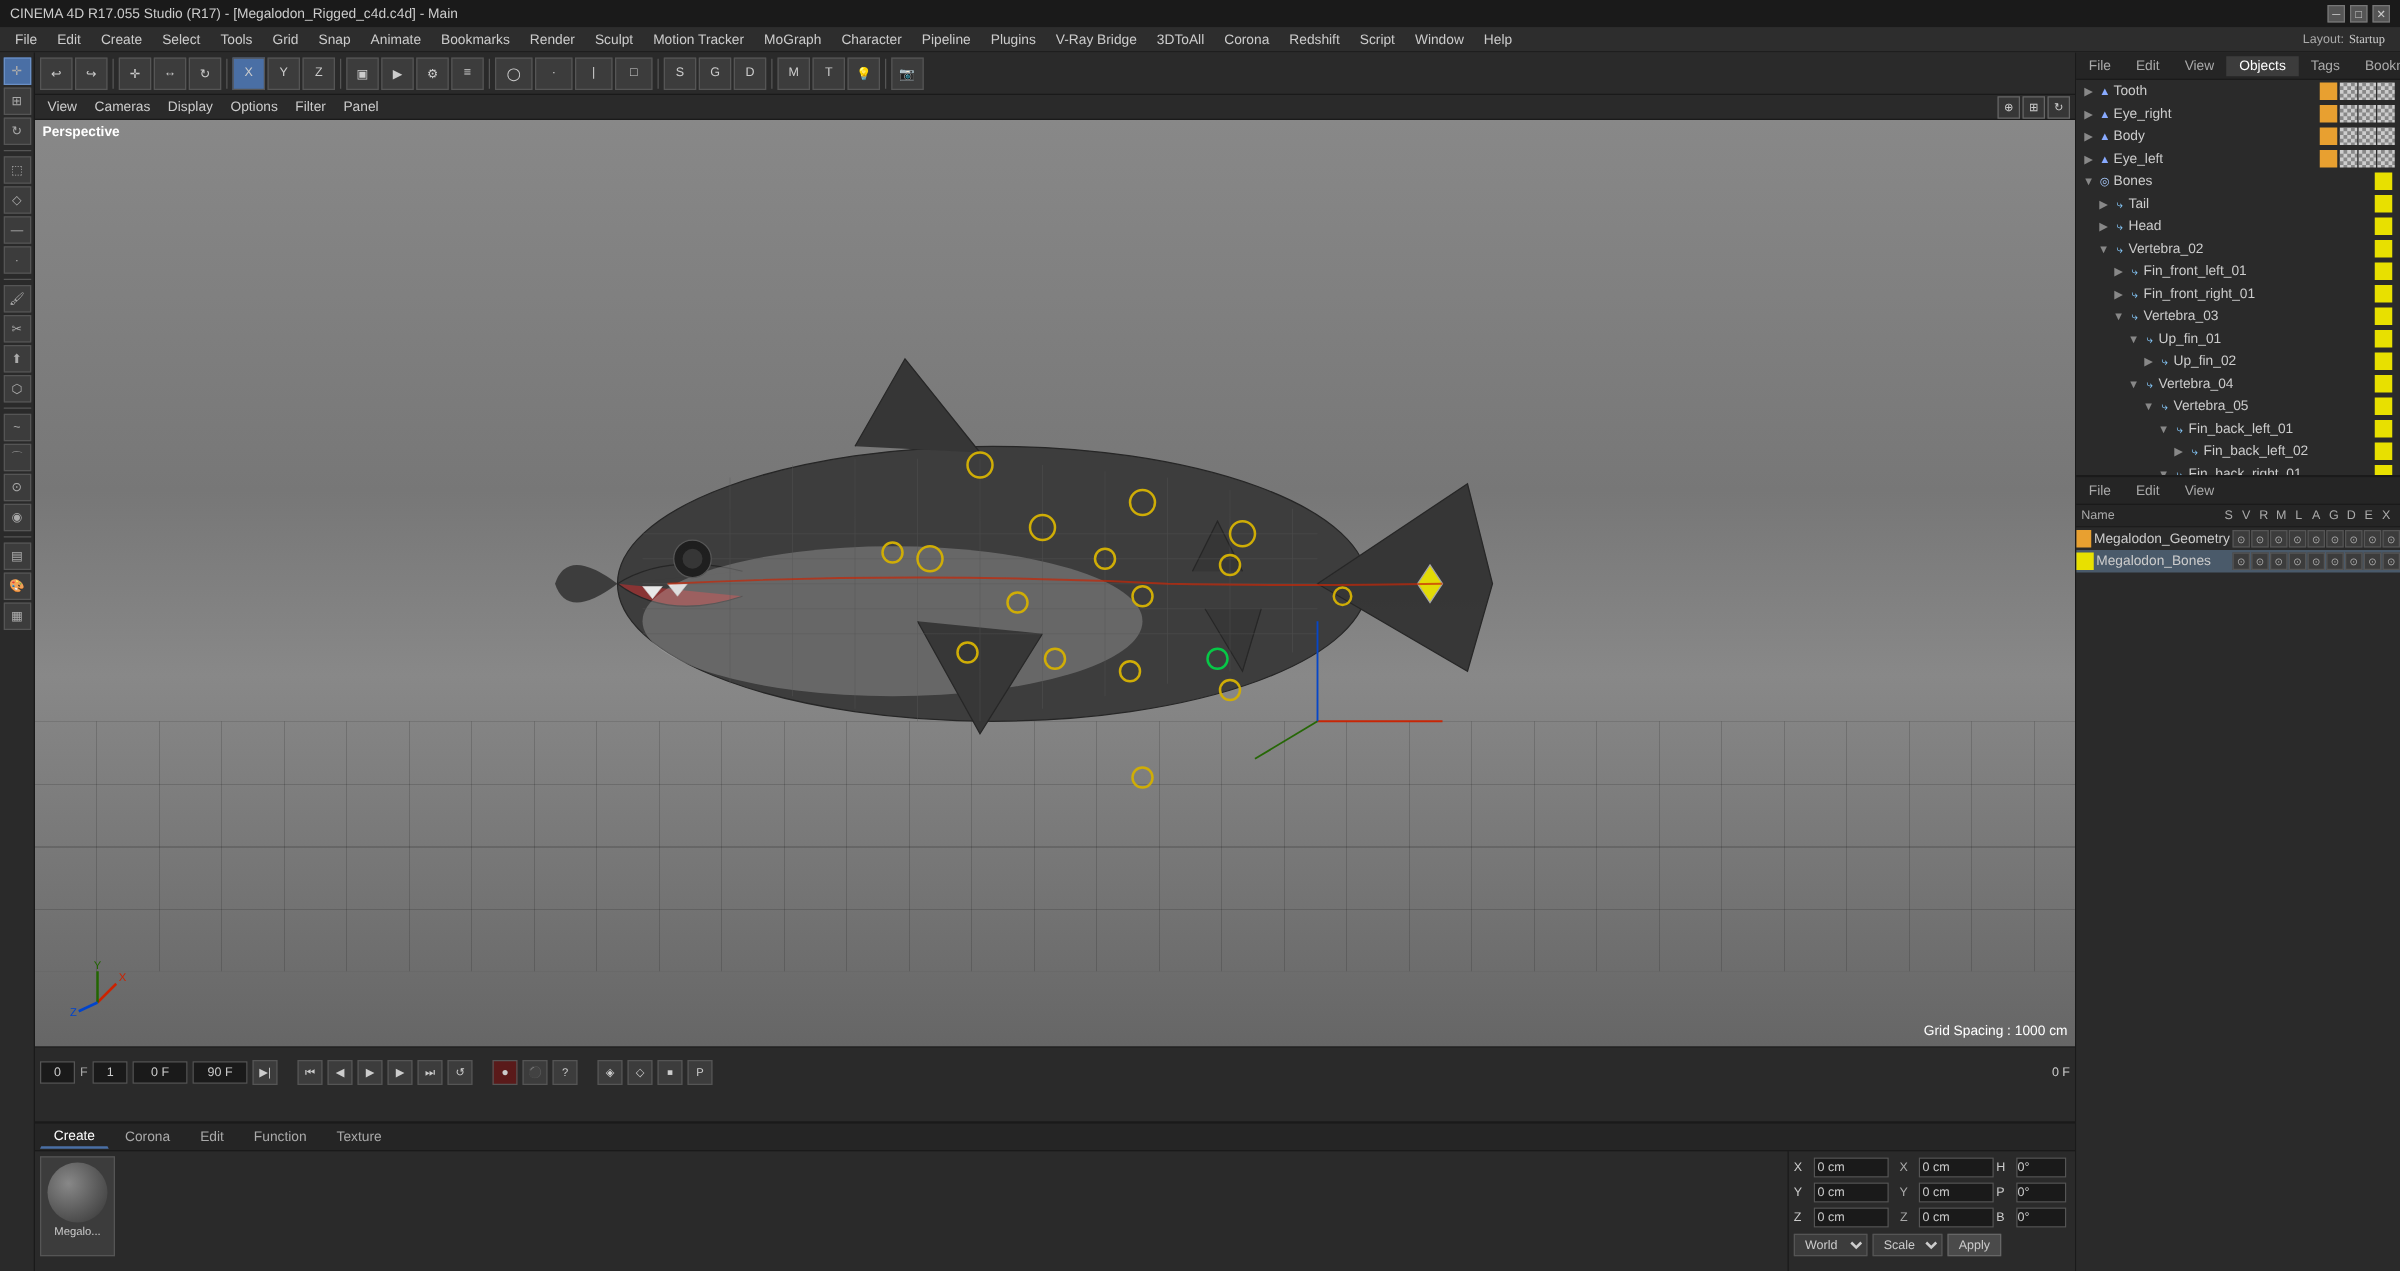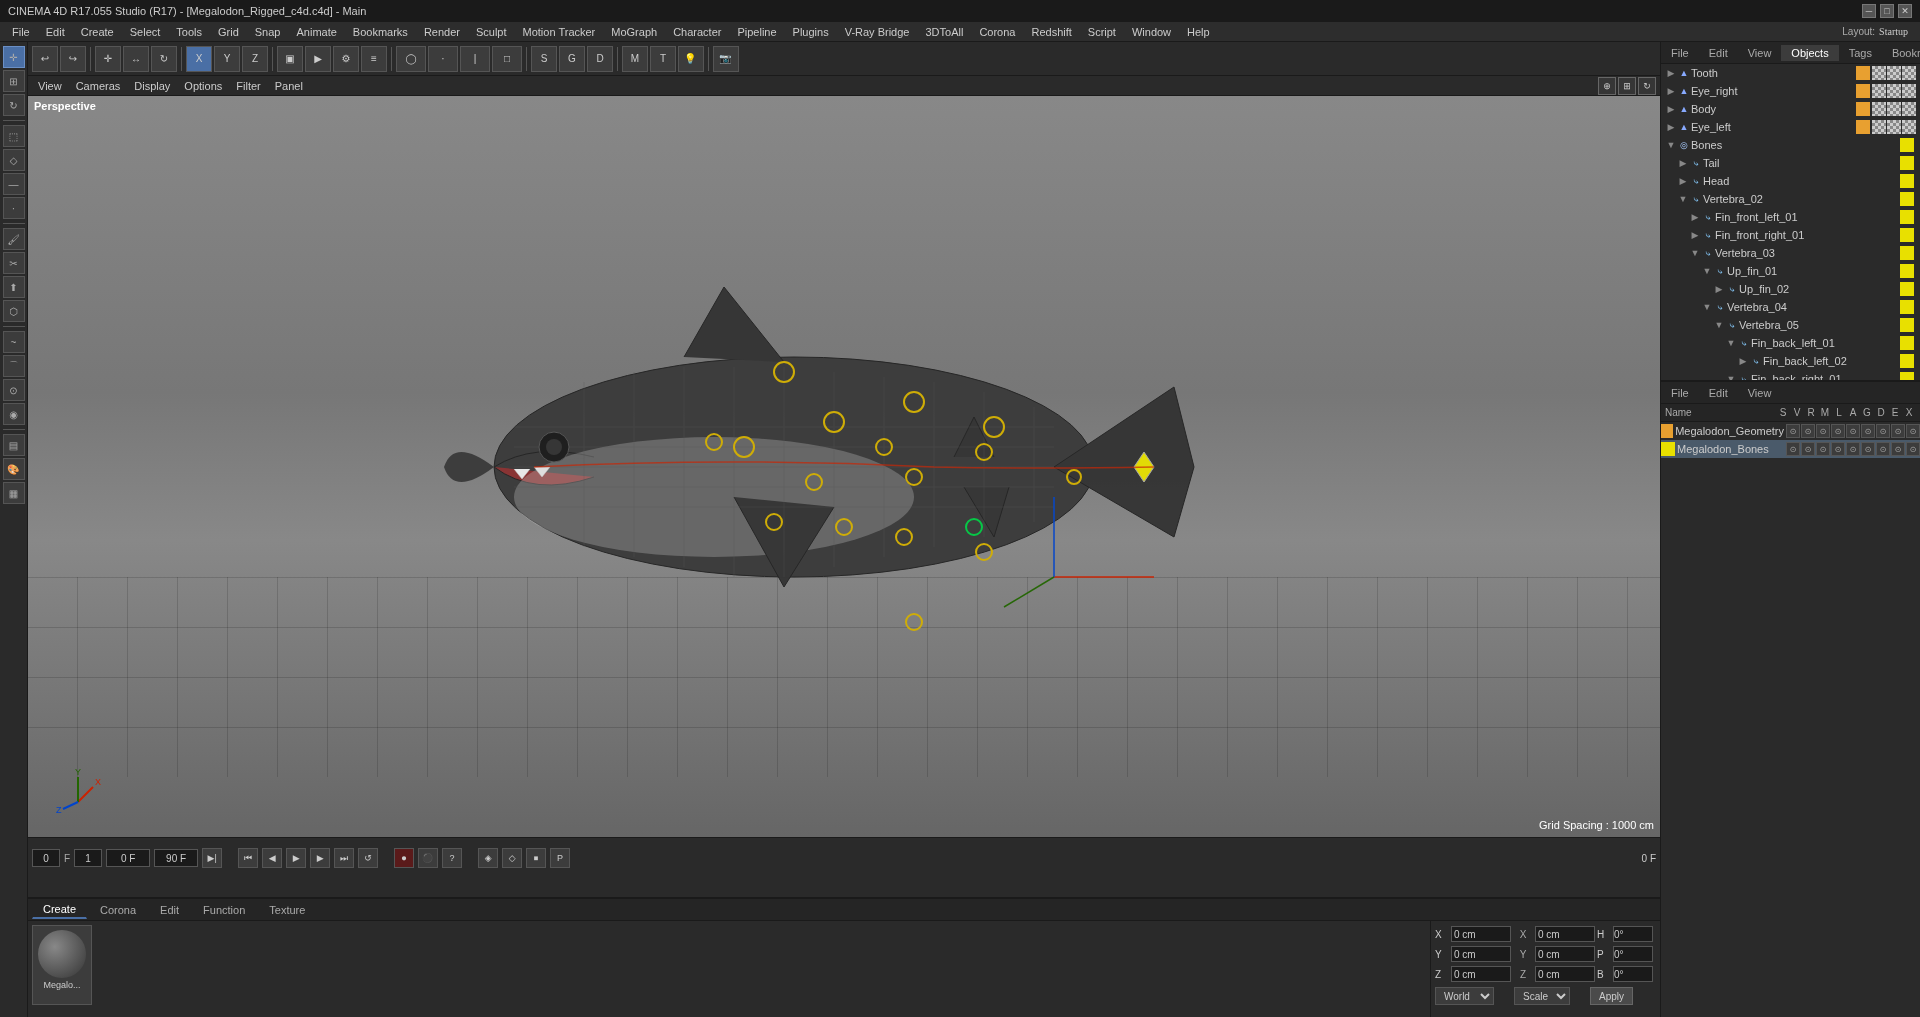--- a/index.html
+++ b/index.html
@@ -318,21 +318,21 @@
     .coord-h-val {
       width: 40px; height: 16px;
       background: #1a1a1a;
       border: 1px solid #555;
       color: #ccc;
       font-size: 10px;
     }
     #coord-bottom {
       display: flex;
       align-items: flex-end;
-      gap: 20px;
+      gap: 4px;
       margin-top: 4px;
     }
     .coord-dropdown {
       height: 18px;
       background: #3c3c3c;
       border: 1px solid #555;
       color: #ccc;
       font-size: 10px;
       cursor: pointer;
       padding: 0 4px;

